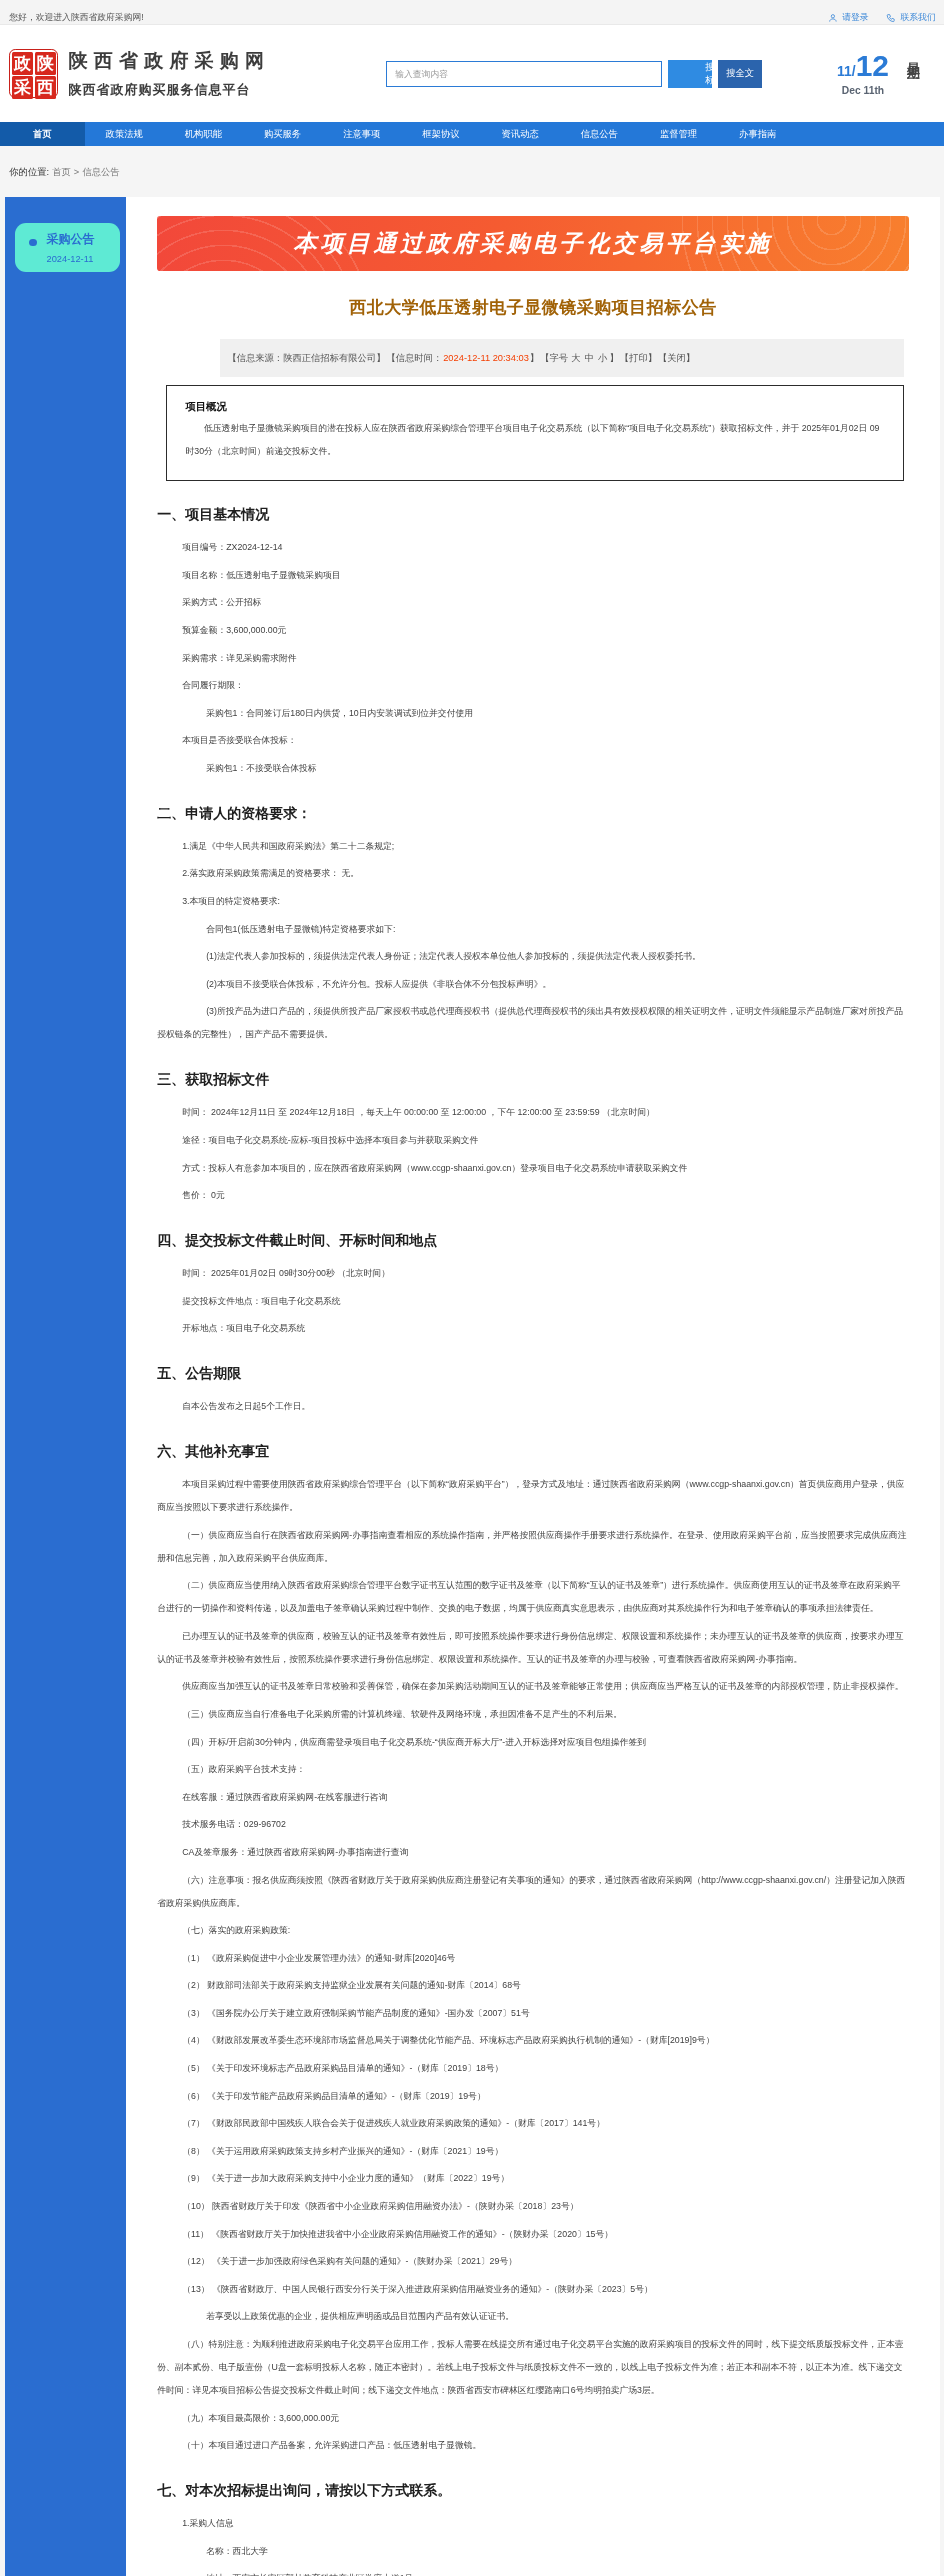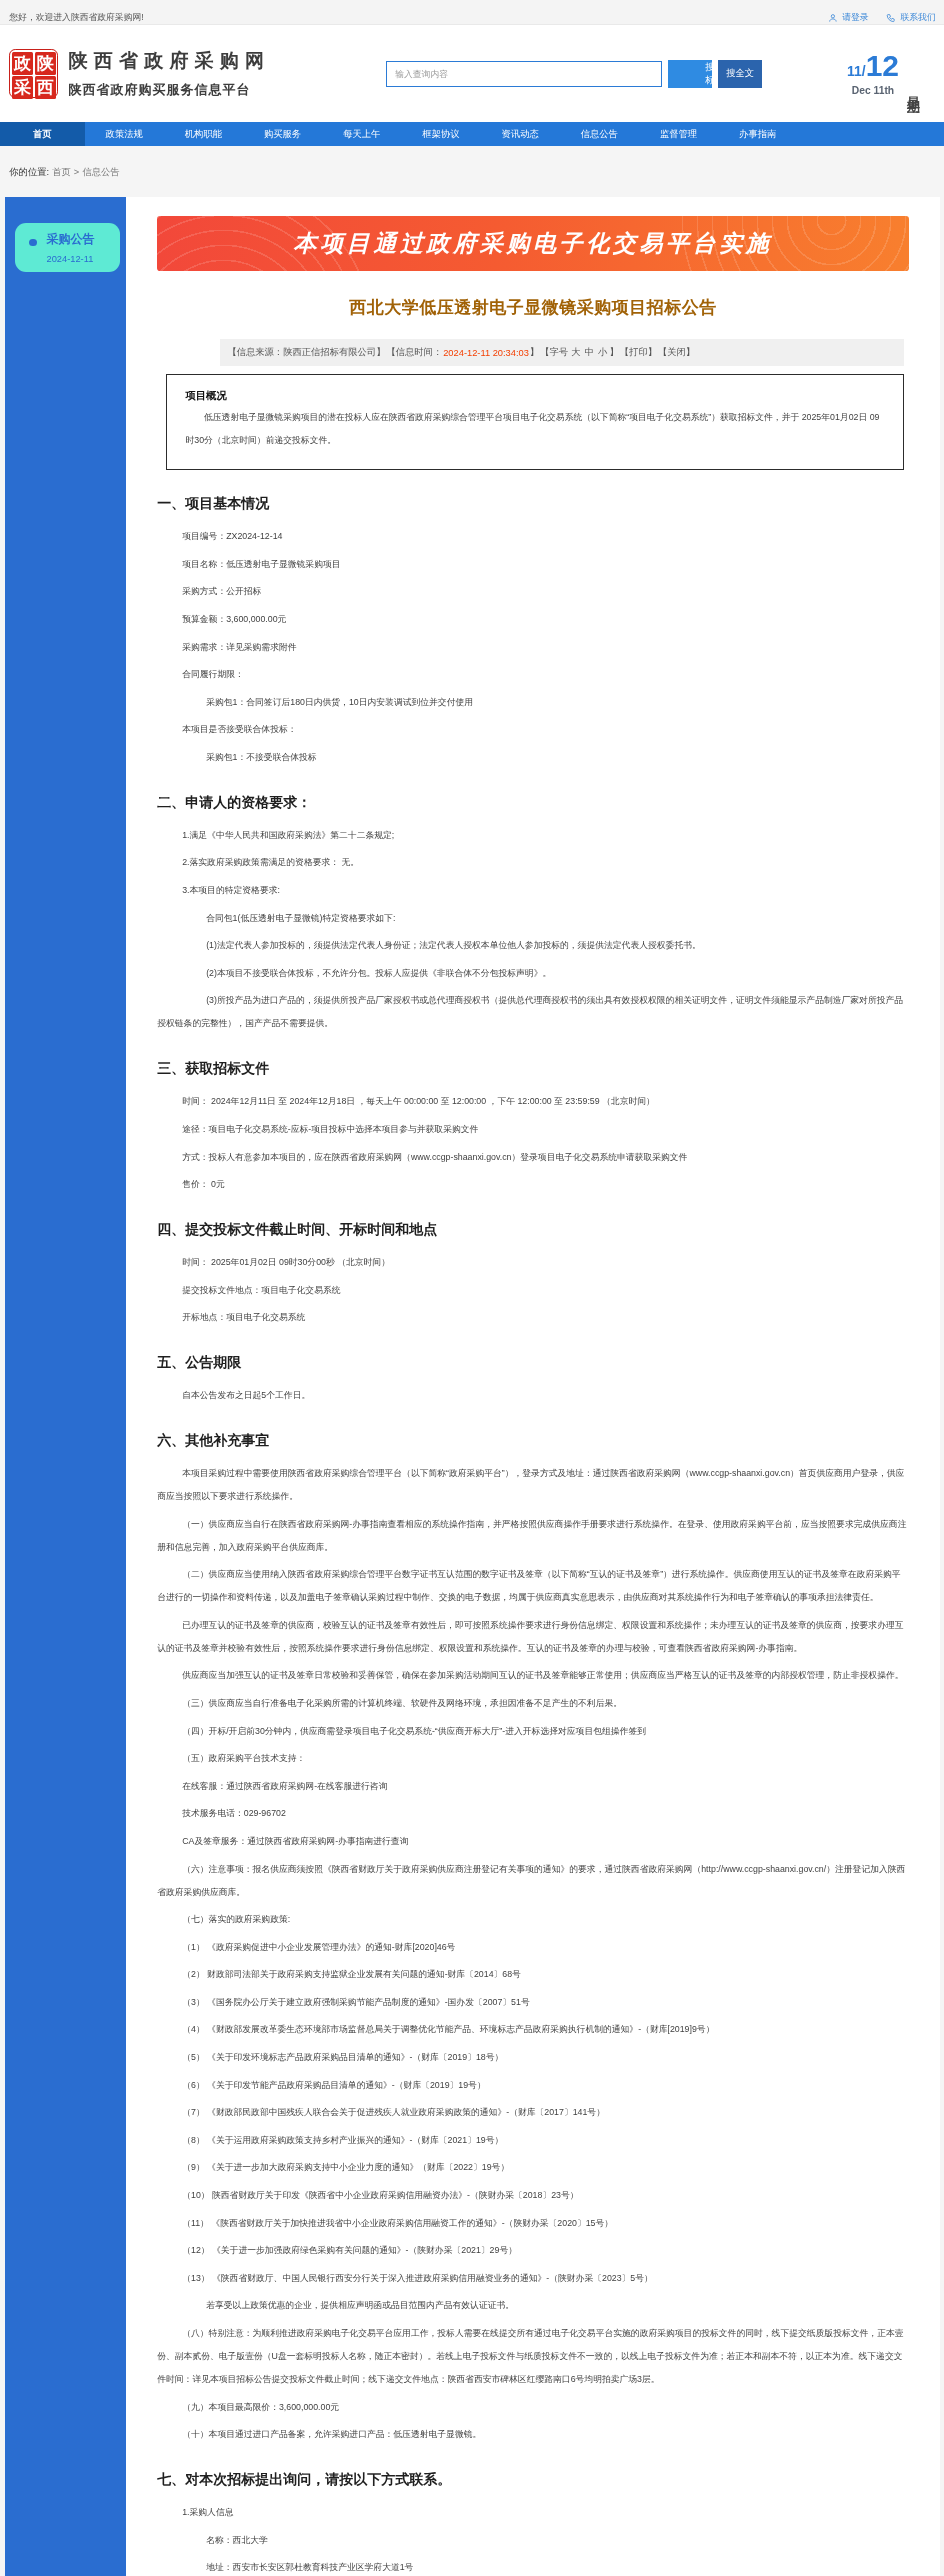--- a/index.html
+++ b/index.html
@@ -26,21 +26,21 @@
   .titles{display:flex;flex-direction:column;}
   .site-title{font-size:19px;font-weight:bold;color:#3d3d3d;letter-spacing:6.2px;}
   .site-subtitle{font-size:13px;font-weight:bold;color:#3d3d3d;margin-top:6.2px;letter-spacing:1px;}
   .search{position:absolute;left:386px;top:50%;transform:translateY(-50%);display:flex;align-items:center;}
   .search input{width:276px;height:26px;border:1px solid #2b7bd6;box-sizing:border-box;padding:0 8.2px;
     font-size:8.8px;color:#333;outline:none;background:#fff;}
   .search input::placeholder{color:#999;}
   .search .btn{height:28px;width:44px;border:none;color:#fff;font-size:9.3px;cursor:pointer;font-family:inherit;}
   .btn-title{background:#2f8be2;margin-left:6.2px;padding-left:37px;}
   .btn-full{background:#2b64ad;margin-left:6px;}
-  .datebox{position:absolute;right:23px;top:50%;transform:translateY(-50%);display:flex;align-items:flex-end;gap:5px;}
+  .datebox{position:absolute;right:23px;top:50%;transform:translateY(-50%);display:flex;align-items:flex-start;gap:15px;}
   .date-main{text-align:center;}
   .date-num{color:#2b7bd6;font-weight:bold;line-height:1;}
   .date-num .small{font-size:14px;}
   .date-num .big{font-size:30px;}
   .date-en{font-size:10.3px;font-weight:bold;color:#5a6472;margin-top:4.1px;}
   .weekday{writing-mode:vertical-lr;font-size:13px;font-weight:bold;color:#444;letter-spacing:3.6px;}
   
   .mainnav{height:24px;background:#2478d8;display:flex;align-items:stretch;overflow:hidden;}
   .nav-item{display:flex;align-items:center;justify-content:center;color:#fff;font-size:9.3px;
     padding:0 21px;cursor:pointer;white-space:nowrap;}
@@ -62,21 +62,21 @@
     display:flex;align-items:center;justify-content:center;color:#fff;font-size:23px;font-weight:bold;font-style:italic;
     letter-spacing:3.6px;position:relative;overflow:hidden;cursor:pointer;}
   .banner::before,.banner::after{content:"";position:absolute;width:319px;height:319px;border-radius:50%;
     border:0;pointer-events:none;
     background:repeating-radial-gradient(circle,transparent 0 13.4px,rgba(255,255,255,.14) 13.4px 15px);}
   .banner::before{left:-93px;top:-41px;}
   .banner::after{right:-82px;top:-155px;}
   .banner-text{position:relative;z-index:1;}
   
   .article-title{font-size:17px;font-weight:bold;color:#a16207;text-align:center;margin:25px 0 20.6px;letter-spacing:0.5px;}
-  .meta{background:#f0f0f0;height:27px;display:flex;align-items:center;margin-left:63px;margin-right:5.2px;
+  .meta{background:#f0f0f0;height:38px;display:flex;align-items:center;margin-left:63px;margin-right:5.2px;
     padding-left:7.2px;font-size:9.3px;color:#555;flex-wrap:nowrap;white-space:nowrap;}
   .seg{margin-right:1px;}
   .seg.red{color:#f43e00;}
   .seg.sz{cursor:pointer;margin:0 2.1px;}
   .seg.act{cursor:pointer;}
   
   .overview{border:0.5px solid #2c2c2c;margin:8.2px 5.2px 0 8.8px;padding:13.4px 18.5px 17.5px;}
   .overview-h{font-size:10.3px;font-weight:bold;color:#111;margin-bottom:3px;}
   .overview-p{font-size:8.8px;line-height:23px;color:#3f3f3f;text-indent:18.5px;}
   
@@ -140,21 +140,21 @@
     <div class="weekday">星期三</div>
   </div>
 </div>
 
 <nav class="mainnav">
 
 <a class="nav-item active">首页</a>
     <a class="nav-item">政策法规</a>
     <a class="nav-item">机构职能</a>
     <a class="nav-item">购买服务</a>
-    <a class="nav-item">每天上午</a>
+    <a class="nav-item">注意事项</a>
     <a class="nav-item">框架协议</a>
     <a class="nav-item">资讯动态</a>
     <a class="nav-item">信息公告</a>
     <a class="nav-item">监督管理</a>
     <a class="nav-item">办事指南</a>
   </nav>
 
 <div class="breadcrumb">
   <span>你的位置:</span>
   <span class="crumb">首页</span>

